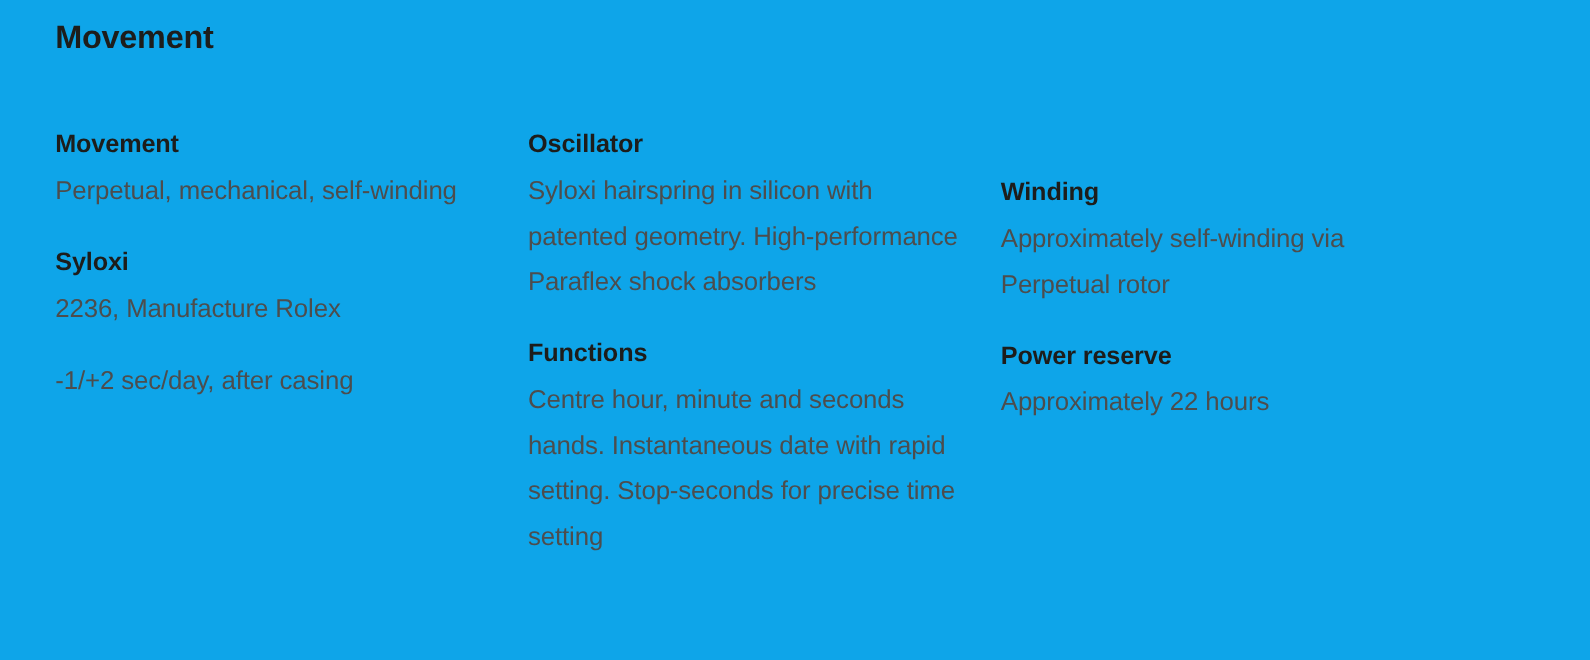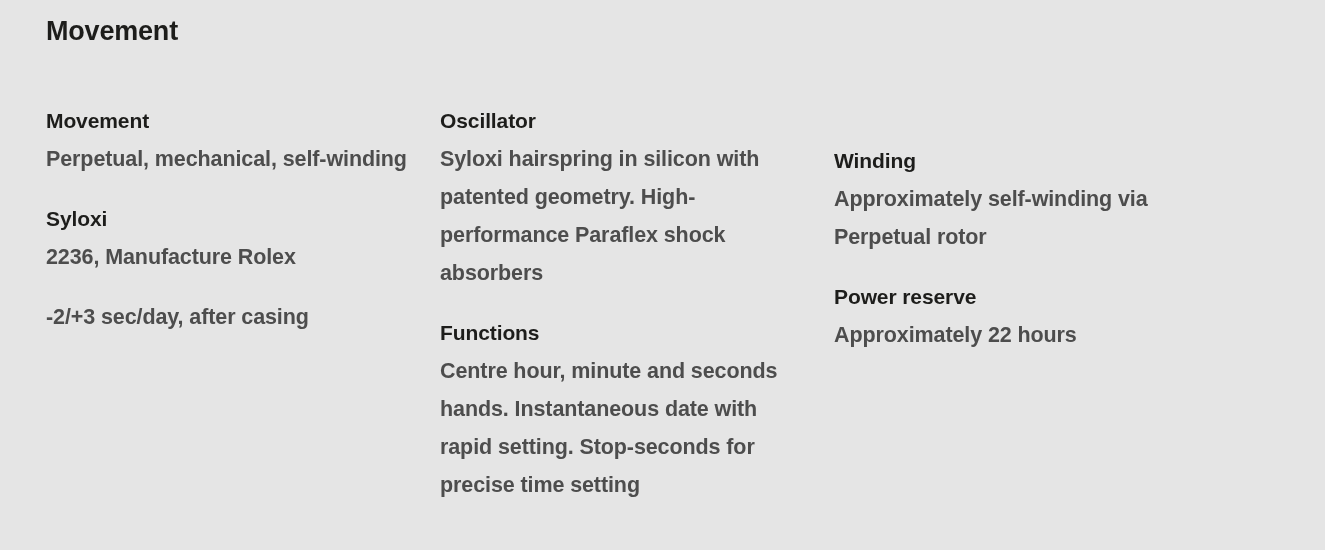--- a/index.html
+++ b/index.html
@@ -11,21 +11,21 @@
     width: 1325px;
     height: 550px;
     font-family: "Liberation Sans", sans-serif;
     -webkit-font-smoothing: antialiased;
     overflow: hidden;
   }
   .page {
     position: relative;
     width: 1325px;
     height: 550px;
-    background: #e5e5e5;
+    background: #0ea5e9;
     box-sizing: border-box;
     padding: 0 0 0 46px;
   }
   .page-title {
     margin: 0;
     padding-top: 14px;
     font-size: 27px;
     font-weight: 700;
     line-height: 34px;
     letter-spacing: -0.2px;
@@ -53,21 +53,21 @@
   }
   .spec-term {
     font-size: 21px;
     font-weight: 700;
     line-height: 38px;
     color: #1d1d1b;
     letter-spacing: -0.1px;
   }
   .spec-desc {
     font-size: 21.5px;
-    font-weight: 700;
+    font-weight: 400;
     line-height: 38px;
     color: #4d4d4d;
     letter-spacing: -0.1px;
   }
 </style>
 </head>
 <body>
 
 <div class="page">
 
@@ -78,21 +78,21 @@
     <div class="spec-column">
       <div class="spec-block">
         <div class="spec-term">Movement</div>
         <div class="spec-desc">Perpetual, mechanical, self-winding</div>
       </div>
       <div class="spec-block">
         <div class="spec-term">Syloxi</div>
         <div class="spec-desc">2236, Manufacture Rolex</div>
       </div>
       <div class="spec-block">
-        <div class="spec-desc">-2/+3 sec/day, after casing</div>
+        <div class="spec-desc">-1/+2 sec/day, after casing</div>
       </div>
     </div>
 
     <div class="spec-column">
       <div class="spec-block">
         <div class="spec-term">Oscillator</div>
         <div class="spec-desc">Syloxi hairspring in silicon with patented geometry. High-performance Paraflex shock absorbers</div>
       </div>
       <div class="spec-block">
         <div class="spec-term">Functions</div>

